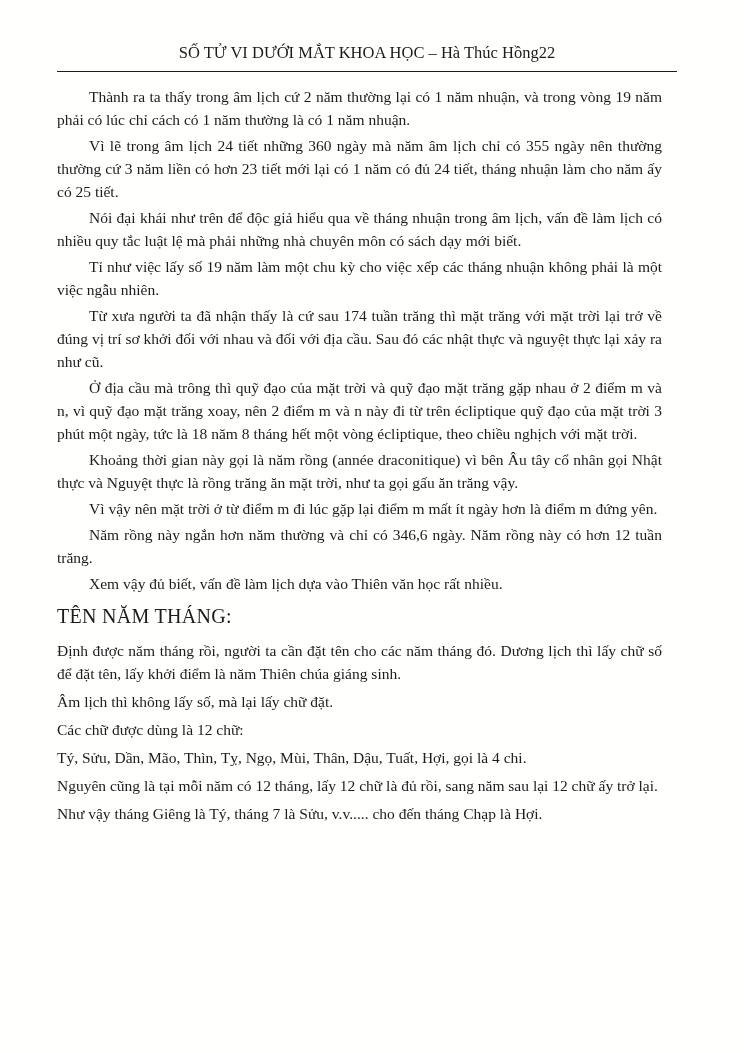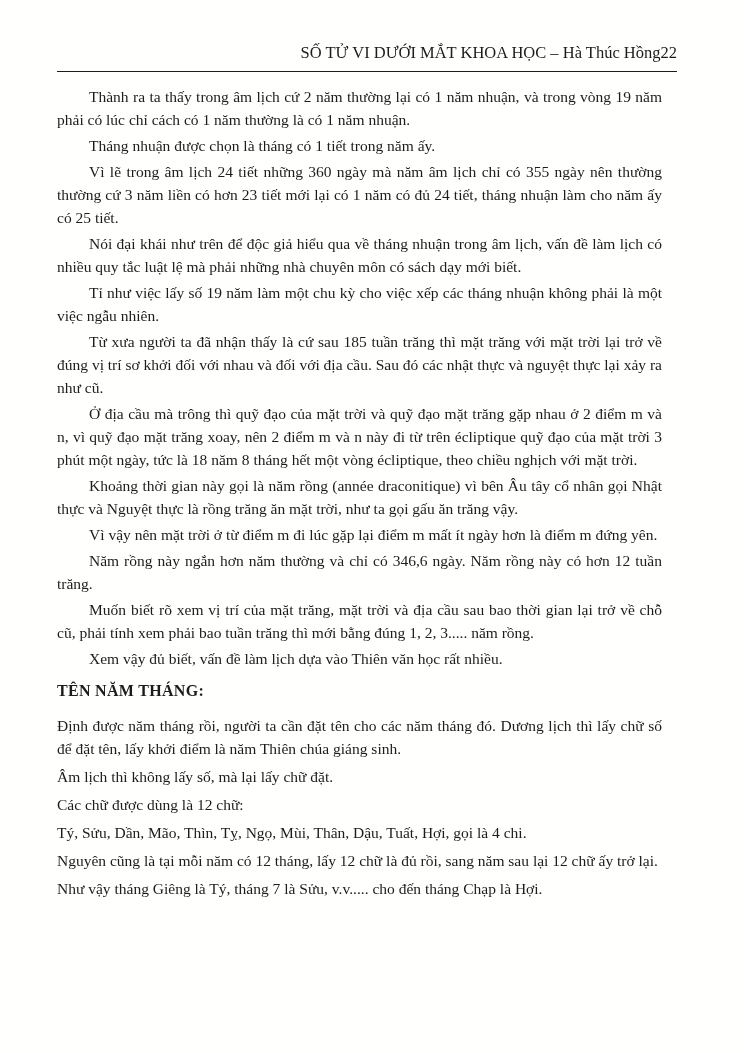--- a/index.html
+++ b/index.html
@@ -16,21 +16,21 @@
   }
   .page {
     box-sizing: border-box;
     width: 744px;
     height: 1053px;
     padding: 44px 67px 0 57px;
     background: #fffffe;
   }
   .page-header {
     display: flex;
-    justify-content: flex-end;
+    justify-content: center;
     align-items: baseline;
     font-size: 16.5px;
     line-height: 18px;
     white-space: nowrap;
   }
   .header-rule {
     border: none;
     border-top: 1.6px solid #1c1c1c;
     margin: 9px 0 0 0;
   }
@@ -44,22 +44,22 @@
     margin: 0 15px 3px 0;
   }
   .para.indent {
     text-indent: 32px;
   }
   .para.flush {
     text-indent: 0;
     margin-bottom: 5px;
   }
   .section-heading {
-    font-size: 16px;
-    font-weight: bold;
+    font-size: 20px;
+    font-weight: normal;
     line-height: 24px;
     margin: 9px 0 11px 0;
     letter-spacing: 0.3px;
   }
 </style>
 </head>
 <body>
 
 <div class="page">
 
@@ -67,30 +67,28 @@
     <span class="header-title">SỐ TỬ VI DƯỚI MẮT KHOA HỌC – Hà Thúc Hồng</span>
     <span class="page-number">22</span>
   </div>
 
   <hr class="header-rule">
 
   <div class="body-text">
 
     <div>
         <p class="para indent">Thành ra ta thấy trong âm lịch cứ 2 năm thường lại có 1 năm nhuận, và trong vòng 19 năm phải có lúc chỉ cách có 1 năm thường là có 1 năm nhuận.</p>
-        <p class="para indent">Tháng nhuận được chọn là tháng có 1 tiết trong năm ấy.</p>
         <p class="para indent">Vì lẽ trong âm lịch 24 tiết những 360 ngày mà năm âm lịch chỉ có 355 ngày nên thường thường cứ 3 năm liền có hơn 23 tiết mới lại có 1 năm có đủ 24 tiết, tháng nhuận làm cho năm ấy có 25 tiết.</p>
         <p class="para indent">Nói đại khái như trên để độc giả hiểu qua về tháng nhuận trong âm lịch, vấn đề làm lịch có nhiều quy tắc luật lệ mà phải những nhà chuyên môn có sách dạy mới biết.</p>
         <p class="para indent">Tỉ như việc lấy số 19 năm làm một chu kỳ cho việc xếp các tháng nhuận không phải là một việc ngẫu nhiên.</p>
-        <p class="para indent">Từ xưa người ta đã nhận thấy là cứ sau 185 tuần trăng thì mặt trăng với mặt trời lại trở về đúng vị trí sơ khởi đối với nhau và đối với địa cầu. Sau đó các nhật thực và nguyệt thực lại xảy ra như cũ.</p>
+        <p class="para indent">Từ xưa người ta đã nhận thấy là cứ sau 174 tuần trăng thì mặt trăng với mặt trời lại trở về đúng vị trí sơ khởi đối với nhau và đối với địa cầu. Sau đó các nhật thực và nguyệt thực lại xảy ra như cũ.</p>
         <p class="para indent">Ở địa cầu mà trông thì quỹ đạo của mặt trời và quỹ đạo mặt trăng gặp nhau ở 2 điểm m và n, vì quỹ đạo mặt trăng xoay, nên 2 điểm m và n này đi từ trên écliptique quỹ đạo của mặt trời 3 phút một ngày, tức là 18 năm 8 tháng hết một vòng écliptique, theo chiều nghịch với mặt trời.</p>
         <p class="para indent">Khoảng thời gian này gọi là năm rồng (année draconitique) vì bên Âu tây cổ nhân gọi Nhật thực và Nguyệt thực là rồng trăng ăn mặt trời, như ta gọi gấu ăn trăng vậy.</p>
         <p class="para indent">Vì vậy nên mặt trời ở từ điểm m đi lúc gặp lại điểm m mất ít ngày hơn là điểm m đứng yên.</p>
         <p class="para indent">Năm rồng này ngắn hơn năm thường và chỉ có 346,6 ngày. Năm rồng này có hơn 12 tuần trăng.</p>
-        <p class="para indent">Muốn biết rõ xem vị trí của mặt trăng, mặt trời và địa cầu sau bao thời gian lại trở về chỗ cũ, phải tính xem phải bao tuần trăng thì mới bằng đúng 1, 2, 3..... năm rồng.</p>
         <p class="para indent">Xem vậy đủ biết, vấn đề làm lịch dựa vào Thiên văn học rất nhiều.</p>
       </div>
 
     <h2 class="section-heading">TÊN NĂM THÁNG:</h2>
 
     <div>
         <p class="para flush">Định được năm tháng rồi, người ta cần đặt tên cho các năm tháng đó. Dương lịch thì lấy chữ số để đặt tên, lấy khởi điểm là năm Thiên chúa giáng sinh.</p>
         <p class="para flush">Âm lịch thì không lấy số, mà lại lấy chữ đặt.</p>
         <p class="para flush">Các chữ được dùng là 12 chữ:</p>
         <p class="para flush">Tý, Sửu, Dần, Mão, Thìn, Tỵ, Ngọ, Mùi, Thân, Dậu, Tuất, Hợi, gọi là 4 chi.</p>

